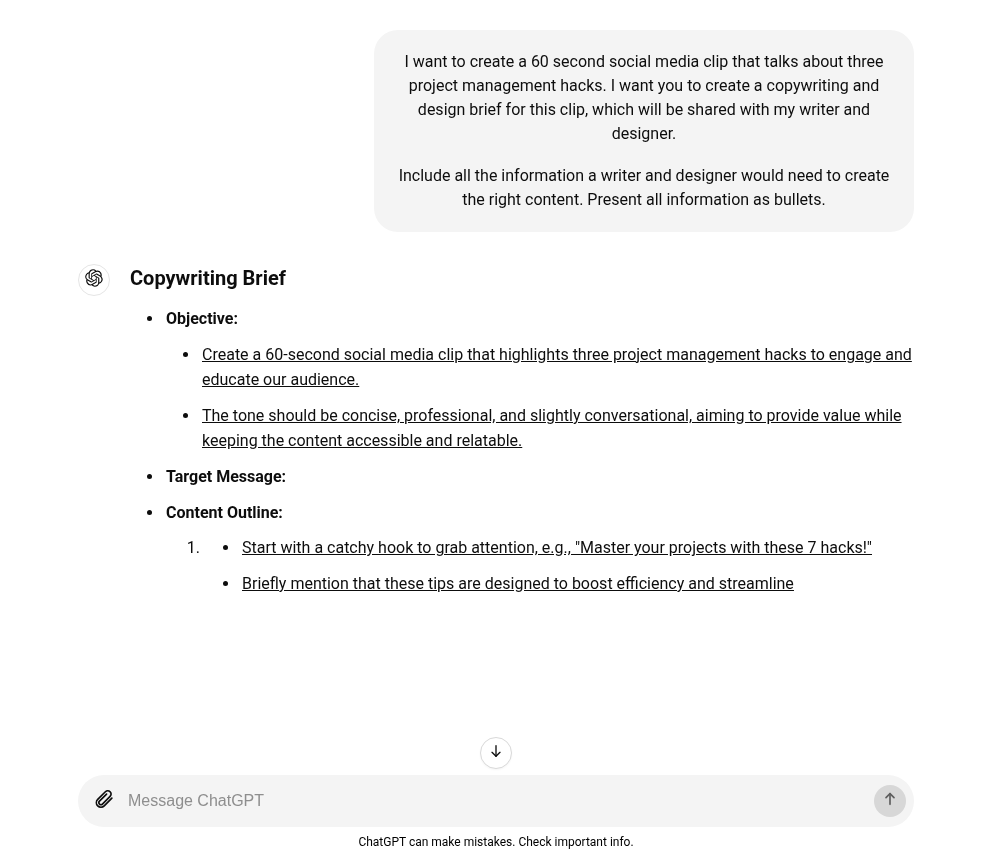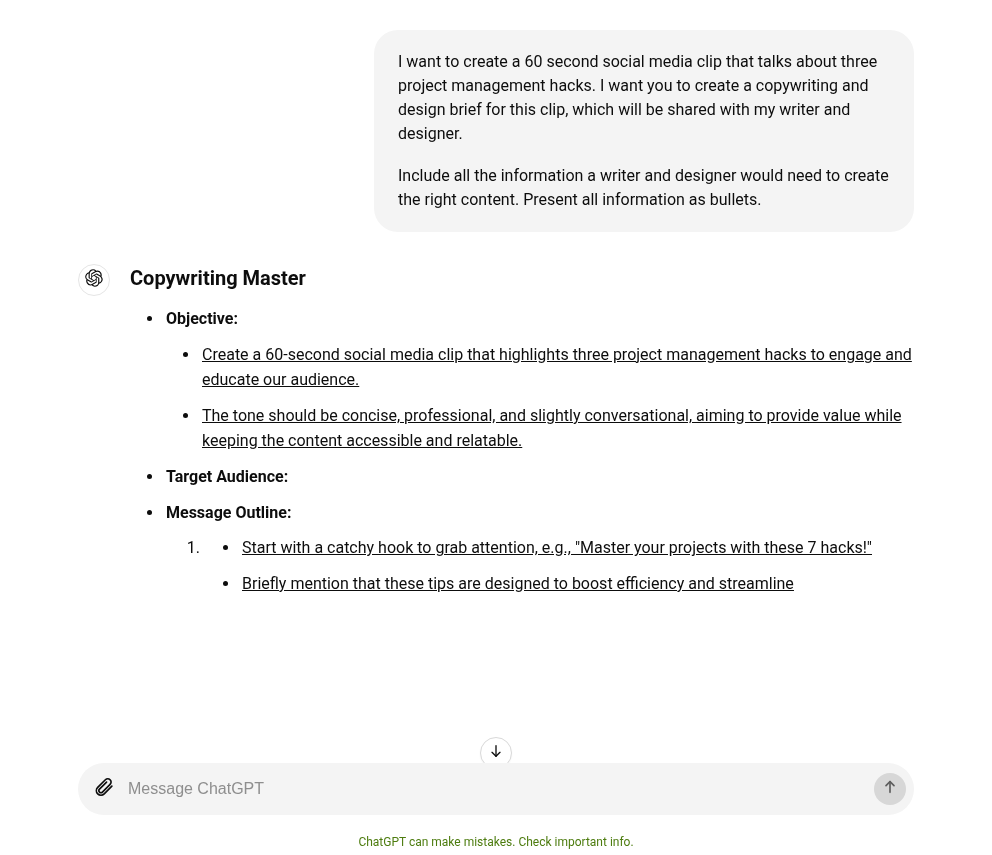--- a/index.html
+++ b/index.html
@@ -19,20 +19,21 @@
     .conversation {
       padding: 0 78px;
       height: 780px;
       overflow: hidden;
     }
     .user-message-wrap {
       display: flex;
       justify-content: flex-end;
       margin-top: 30px;
       margin-bottom: 30px;
+      text-align: center;
     }
     .user-message {
       background: #f4f4f4;
       border-radius: 24px;
       padding: 20px 24px;
       max-width: 540px;
       font-size: 16px;
       line-height: 1.5;
       color: #0d0d0d;
     }
@@ -152,22 +153,22 @@
       border-radius: 50%;
       background: #d7d7d7;
       display: flex;
       align-items: center;
       justify-content: center;
       cursor: pointer;
     }
     .disclaimer {
       text-align: center;
       font-size: 12px;
-      color: #4d7c0f;
-      margin-top: 20px;
+      color: #000000;
+      margin-top: 8px;
     }
   </style>
 </head>
 <body>
 
 <div class="conversation">
 
   <div class="user-message-wrap">
     <div class="user-message">
       <p>I want to create a 60 second social media clip that talks about three project management hacks. I want you to create a copywriting and design brief for this clip, which will be shared with my writer and designer.</p>
@@ -178,37 +179,37 @@
   <div class="assistant-row">
     <div class="assistant-avatar">
       <span>
         <svg viewBox="0 0 41 41" fill="none" xmlns="http://www.w3.org/2000/svg">
           <path d="M37.532 16.87a9.963 9.963 0 0 0-.856-8.184 10.078 10.078 0 0 0-10.855-4.835A9.964 9.964 0 0 0 18.306.5a10.079 10.079 0 0 0-9.614 6.977 9.967 9.967 0 0 0-6.664 4.834 10.08 10.08 0 0 0 1.24 11.817 9.965 9.965 0 0 0 .856 8.185 10.079 10.079 0 0 0 10.855 4.835 9.965 9.965 0 0 0 7.516 3.35 10.078 10.078 0 0 0 9.617-6.981 9.967 9.967 0 0 0 6.663-4.834 10.079 10.079 0 0 0-1.243-11.813ZM22.498 37.886a7.474 7.474 0 0 1-4.799-1.735c.061-.033.168-.091.237-.134l7.964-4.6a1.294 1.294 0 0 0 .655-1.134V19.054l3.366 1.944a.12.12 0 0 1 .066.092v9.299a7.505 7.505 0 0 1-7.49 7.496ZM6.392 31.006a7.471 7.471 0 0 1-.894-5.023c.06.036.162.099.237.141l7.964 4.6a1.297 1.297 0 0 0 1.308 0l9.724-5.614v3.888a.12.12 0 0 1-.048.103l-8.051 4.649a7.504 7.504 0 0 1-10.24-2.744ZM4.297 13.62A7.469 7.469 0 0 1 8.2 10.333c0 .068-.004.19-.004.274v9.201a1.294 1.294 0 0 0 .654 1.132l9.723 5.614-3.366 1.944a.12.12 0 0 1-.114.01L7.04 23.856a7.504 7.504 0 0 1-2.743-10.237Zm27.658 6.437-9.724-5.615 3.367-1.943a.121.121 0 0 1 .113-.01l8.052 4.648a7.498 7.498 0 0 1-1.158 13.528v-9.476a1.293 1.293 0 0 0-.65-1.132Zm3.35-5.043c-.059-.037-.162-.099-.236-.141l-7.965-4.6a1.298 1.298 0 0 0-1.308 0l-9.723 5.614v-3.888a.12.12 0 0 1 .048-.103l8.05-4.645a7.497 7.497 0 0 1 11.135 7.763Zm-21.063 6.929-3.367-1.944a.12.12 0 0 1-.065-.092v-9.299a7.497 7.497 0 0 1 12.293-5.756 6.94 6.94 0 0 0-.236.134l-7.965 4.6a1.294 1.294 0 0 0-.654 1.132l-.006 11.225Zm1.829-3.943 4.33-2.501 4.332 2.5v5l-4.331 2.5-4.331-2.5V18Z" fill="#0d0d0d"></path>
         </svg>
       </span>
     </div>
 
     <div class="assistant-content">
-      <h3>Copywriting Master</h3>
+      <h3>Copywriting Brief</h3>
 
       <ul>
         <li>
           <span class="section-label">Objective:</span>
           <ul>
             <li>Create a 60-second social media clip that highlights three project management hacks to engage and educate our audience.</li>
             <li>The tone should be concise, professional, and slightly conversational, aiming to provide value while keeping the content accessible and relatable.</li>
           </ul>
         </li>
 
         <li>
-          <span class="section-label">Target Audience:</span>
+          <span class="section-label">Target Message:</span>
         </li>
 
         <li>
-          <span class="section-label">Message Outline:</span>
+          <span class="section-label">Content Outline:</span>
           <ol>
             <li>
               <ul>
                 <li>Start with a catchy hook to grab attention, e.g., "Master your projects with these 7 hacks!"</li>
                 <li>Briefly mention that these tips are designed to boost efficiency and streamline</li>
               </ul>
             </li>
           </ol>
         </li>
       </ul>

